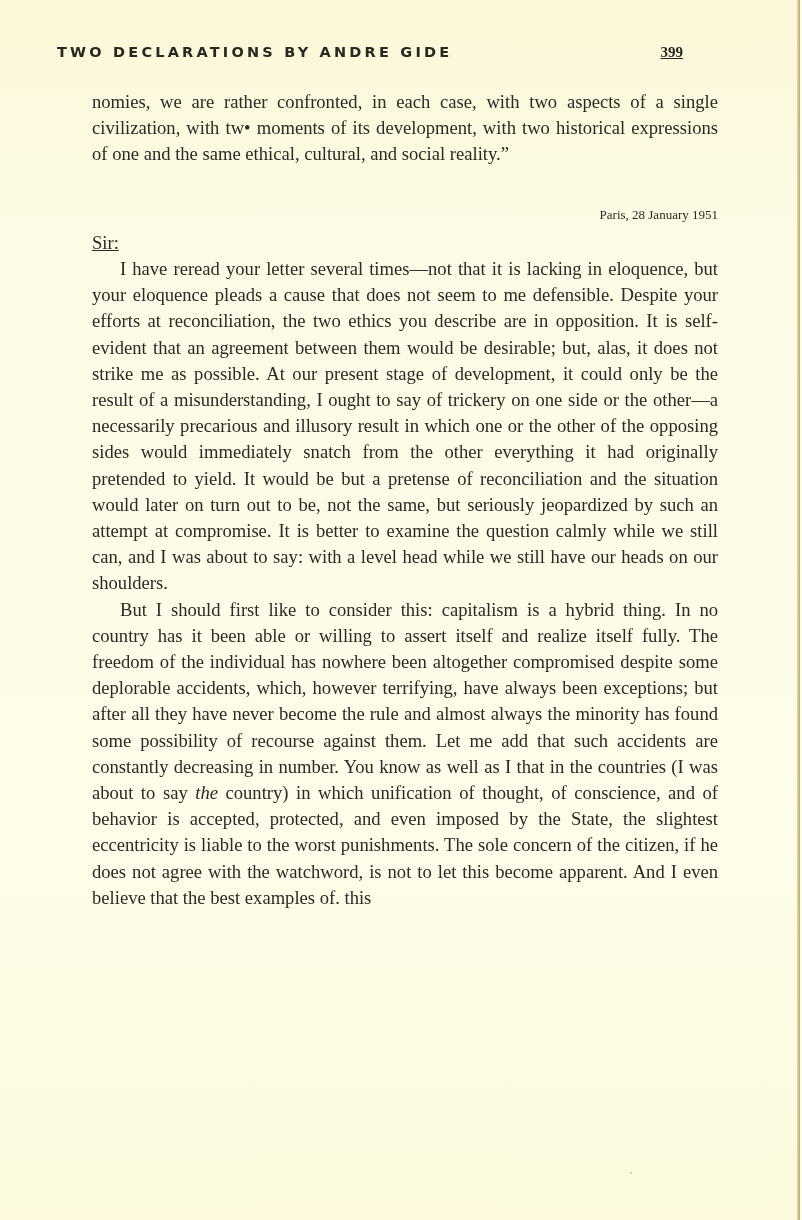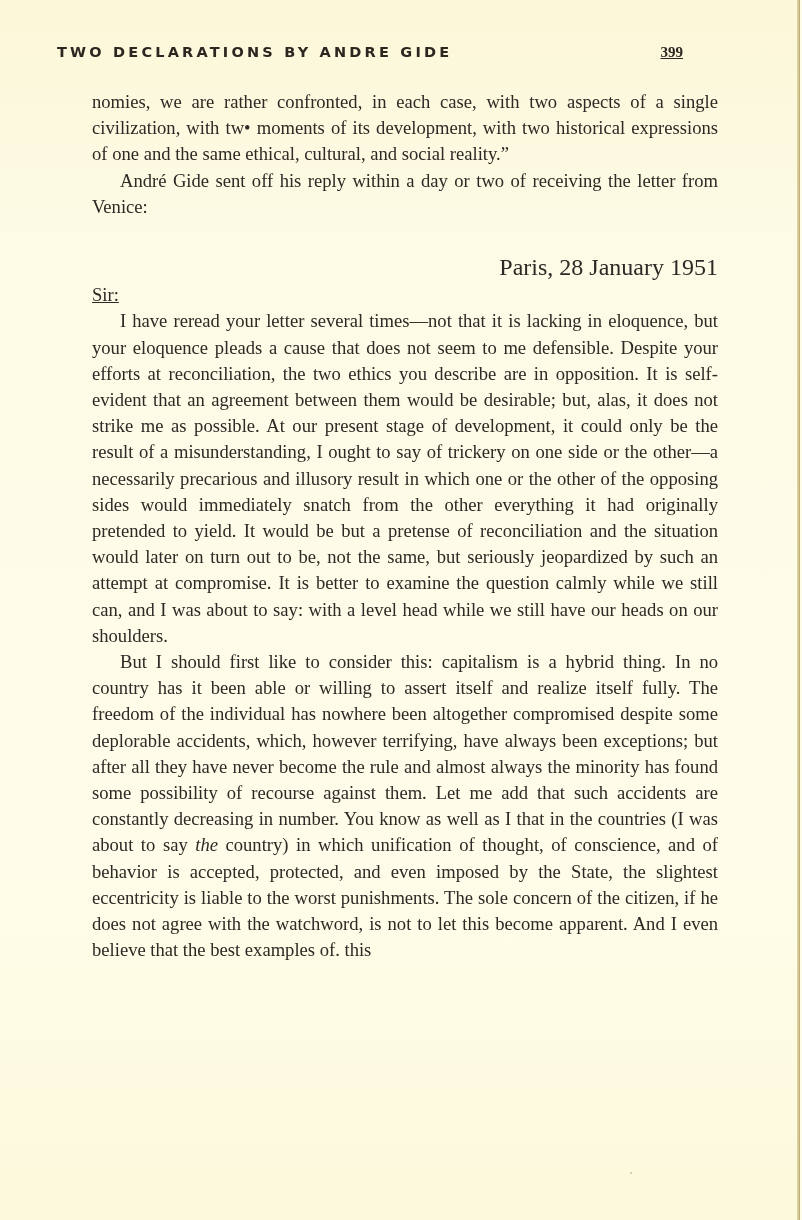--- a/index.html
+++ b/index.html
@@ -65,21 +65,21 @@
   }
   .text-block p {
     margin: 0;
   }
   .indent {
     text-indent: 28px;
   }
   .dateline {
     text-align: right;
     margin-top: 34px !important;
-    font-size: 24px;
+    font-size: 13px;
   }
   .salutation {
     margin-top: 2px !important;
     text-decoration: underline;
   }
   em { }
   .speck {
     position: absolute;
     width: 2px; height: 2px;
     border-radius: 50%;
@@ -92,21 +92,20 @@
 <div class="page">
   <div class="page-edge"></div>
 
   <div class="running-head">
     <span class="title">TWO DECLARATIONS BY ANDRE GIDE</span>
     <span class="folio">399</span>
   </div>
 
   <div class="text-block">
     <p>nomies, we are rather confronted, in each case, with two aspects of a single civilization, with tw• moments of its development, with two historical expressions of one and the same ethical, cultural, and social reality.”</p>
-    <p class="indent">André Gide sent off his reply within a day or two of receiving the letter from Venice:</p>
     <p class="dateline">Paris, 28 January 1951</p>
     <p class="salutation">Sir:</p>
     <p class="indent">I have reread your letter several times—not that it is lacking in eloquence, but your eloquence pleads a cause that does not seem to me defensible. Despite your efforts at reconciliation, the two ethics you describe are in opposition. It is self-evident that an agreement between them would be desirable; but, alas, it does not strike me as possible. At our present stage of development, it could only be the result of a misunderstanding, I ought to say of trickery on one side or the other—a necessarily precarious and illusory result in which one or the other of the opposing sides would immediately snatch from the other everything it had originally pretended to yield. It would be but a pretense of reconciliation and the situation would later on turn out to be, not the same, but seriously jeopardized by such an attempt at compromise. It is better to examine the question calmly while we still can, and I was about to say: with a level head while we still have our heads on our shoulders.</p>
     <p class="indent"><span>But I should first like to consider this: capitalism is a hybrid thing. In no country has it been able or willing to assert itself and realize itself fully. The freedom of the individual has nowhere been altogether compromised despite some deplorable accidents, which, however terrifying, have always been exceptions; but after all they have never become the rule and almost always the minority has found some possibility of recourse against them. Let me add that such accidents are constantly decreasing in number. You know as well as I that in the countries (I was about to say </span><em>the</em><span> country) in which unification of thought, of conscience, and of behavior is accepted, protected, and even imposed by the State, the slightest eccentricity is liable to the worst punishments. The sole concern of the citizen, if he does not agree with the watchword, is not to let this become apparent. And I even believe that the best examples of. this</span></p>
   </div>
 
   <div class="speck" style="left:630px; top:1172px;"></div>
 </div>
 
 </body></html>

